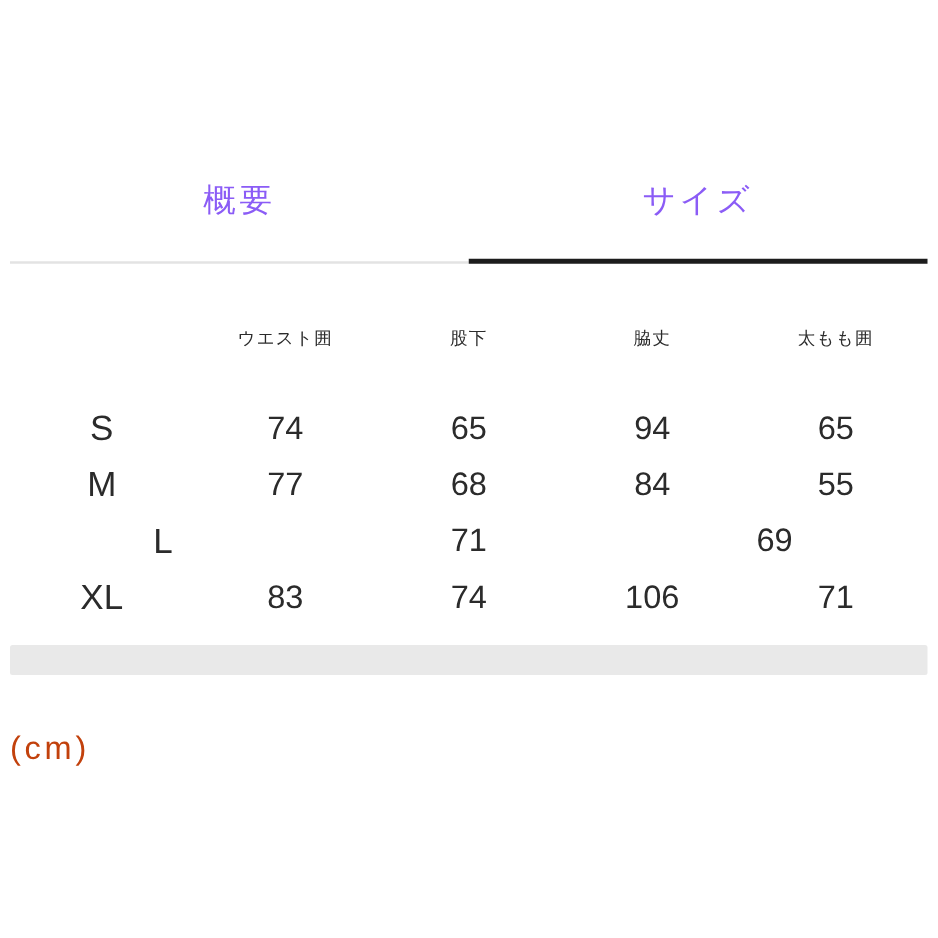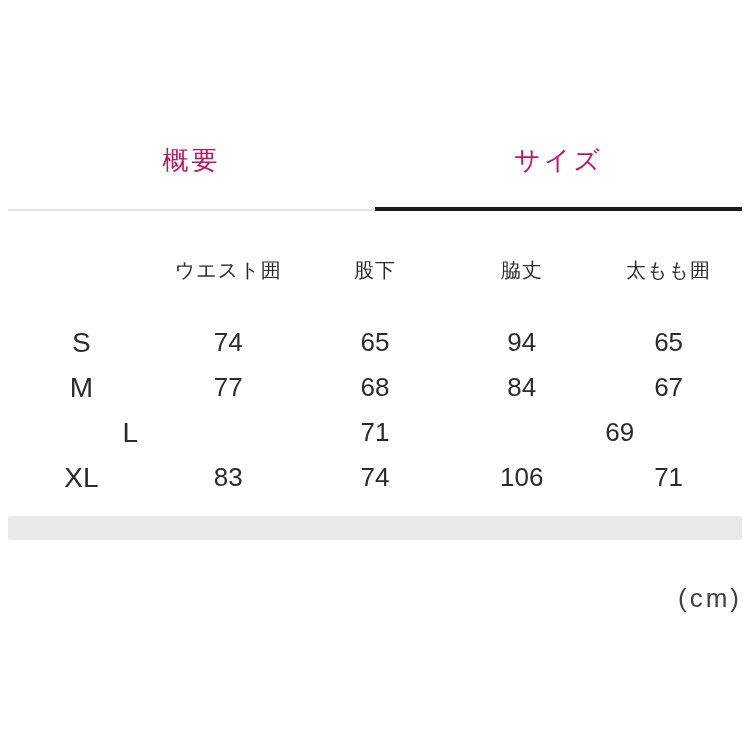--- a/index.html
+++ b/index.html
@@ -25,21 +25,21 @@
   .tabbar {
     display: flex;
     margin: 143px 8px 0 8px;
   }
   .tab {
     flex: 1;
     text-align: center;
     font-size: 26px;
     letter-spacing: 3px;
     line-height: 34px;
-    color: #be185d;
+    color: #8b5cf6;
     padding-bottom: 32px;
     border-bottom: 2px solid #e3e3e3;
     cursor: pointer;
     box-sizing: border-box;
   }
   .tab.active {
     padding-bottom: 12px;
     border-bottom: 4px solid #1c1c1c;
   }
 
@@ -52,21 +52,21 @@
     align-items: center;
   }
   .t-head {
     margin-bottom: 37px;
   }
   .t-cell {
     flex: 1;
     text-align: center;
   }
   .t-head .t-cell {
-    font-size: 20px;
+    font-size: 14px;
     letter-spacing: 1px;
     line-height: 26px;
     color: #2b2b2b;
   }
   .t-body-row {
     height: 45px;
   }
   .t-size {
     font-size: 28px;
   }
@@ -78,25 +78,24 @@
   .scrollbar {
     margin: 16px 8px 0 8px;
     height: 24px;
     background: #e9e9e9;
     border-radius: 2px;
   }
 
   
   .unit {
     margin: 43px 8px 0 8px;
-    text-align: right;
     font-size: 26px;
     letter-spacing: 3px;
     line-height: 30px;
-    color: #404040;
+    color: #c2410c;
   }
 </style>
 </head>
 <body>
 
 <div class="page">
 
   <div class="tabbar">
     <div class="tab">概要</div>
     <div class="tab active">サイズ</div>
@@ -118,21 +117,21 @@
       <div class="t-cell t-val">65</div>
       <div class="t-cell t-val">94</div>
       <div class="t-cell t-val">65</div>
     </div>
 
     <div class="t-row t-body-row">
       <div class="t-cell t-size">M</div>
       <div class="t-cell t-val">77</div>
       <div class="t-cell t-val">68</div>
       <div class="t-cell t-val">84</div>
-      <div class="t-cell t-val">67</div>
+      <div class="t-cell t-val">55</div>
     </div>
 
     <div class="t-row t-body-row">
       <div class="t-cell t-size">L</div>
       <div class="t-cell t-val">71</div>
       <div class="t-cell t-val">69</div>
     </div>
 
     <div class="t-row t-body-row">
       <div class="t-cell t-size">XL</div>

